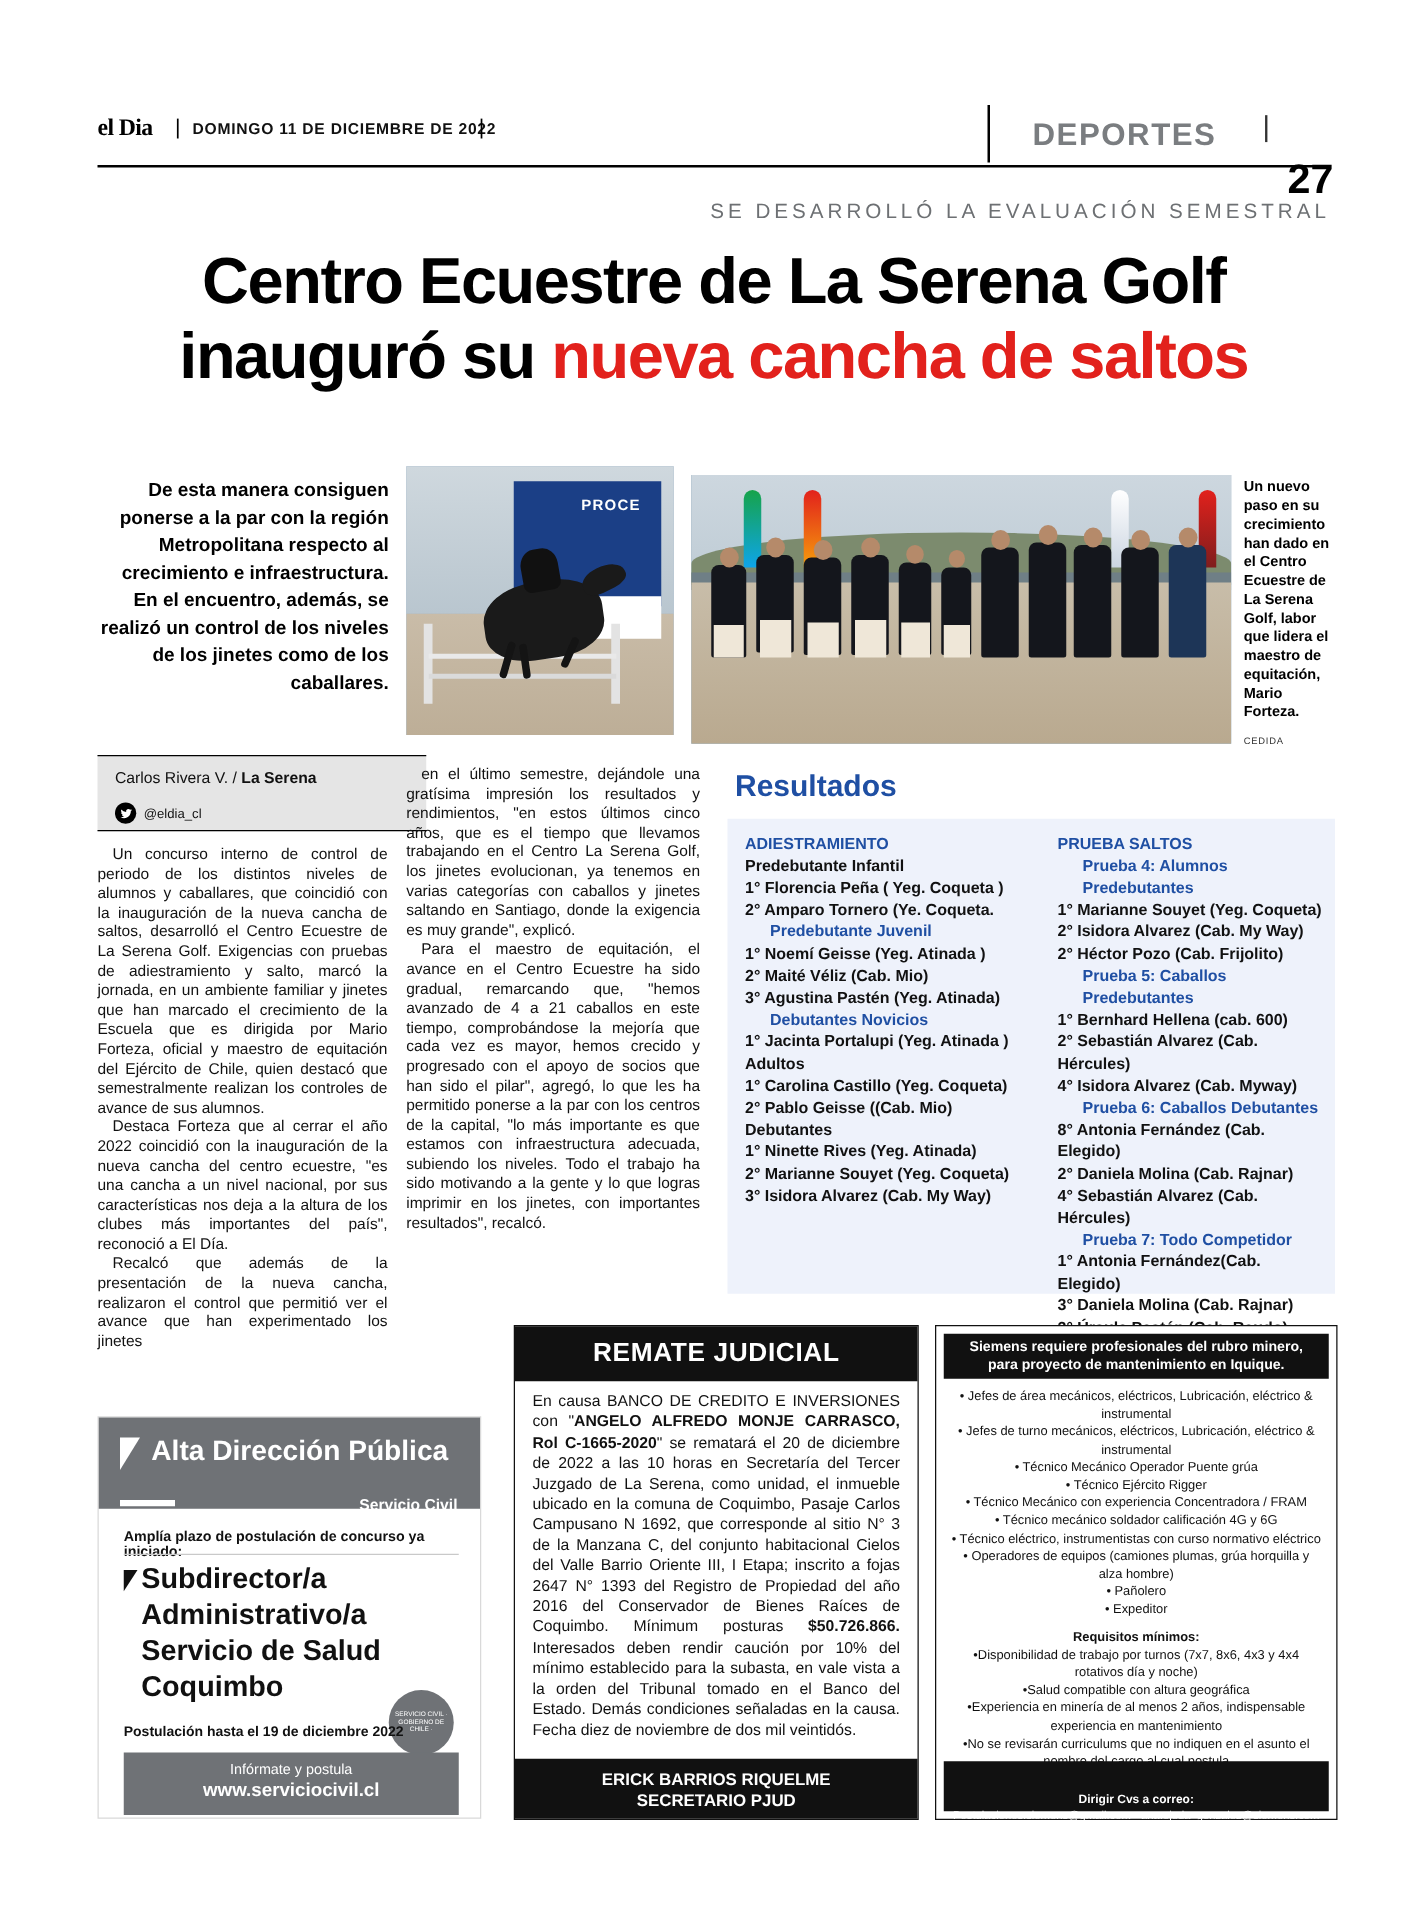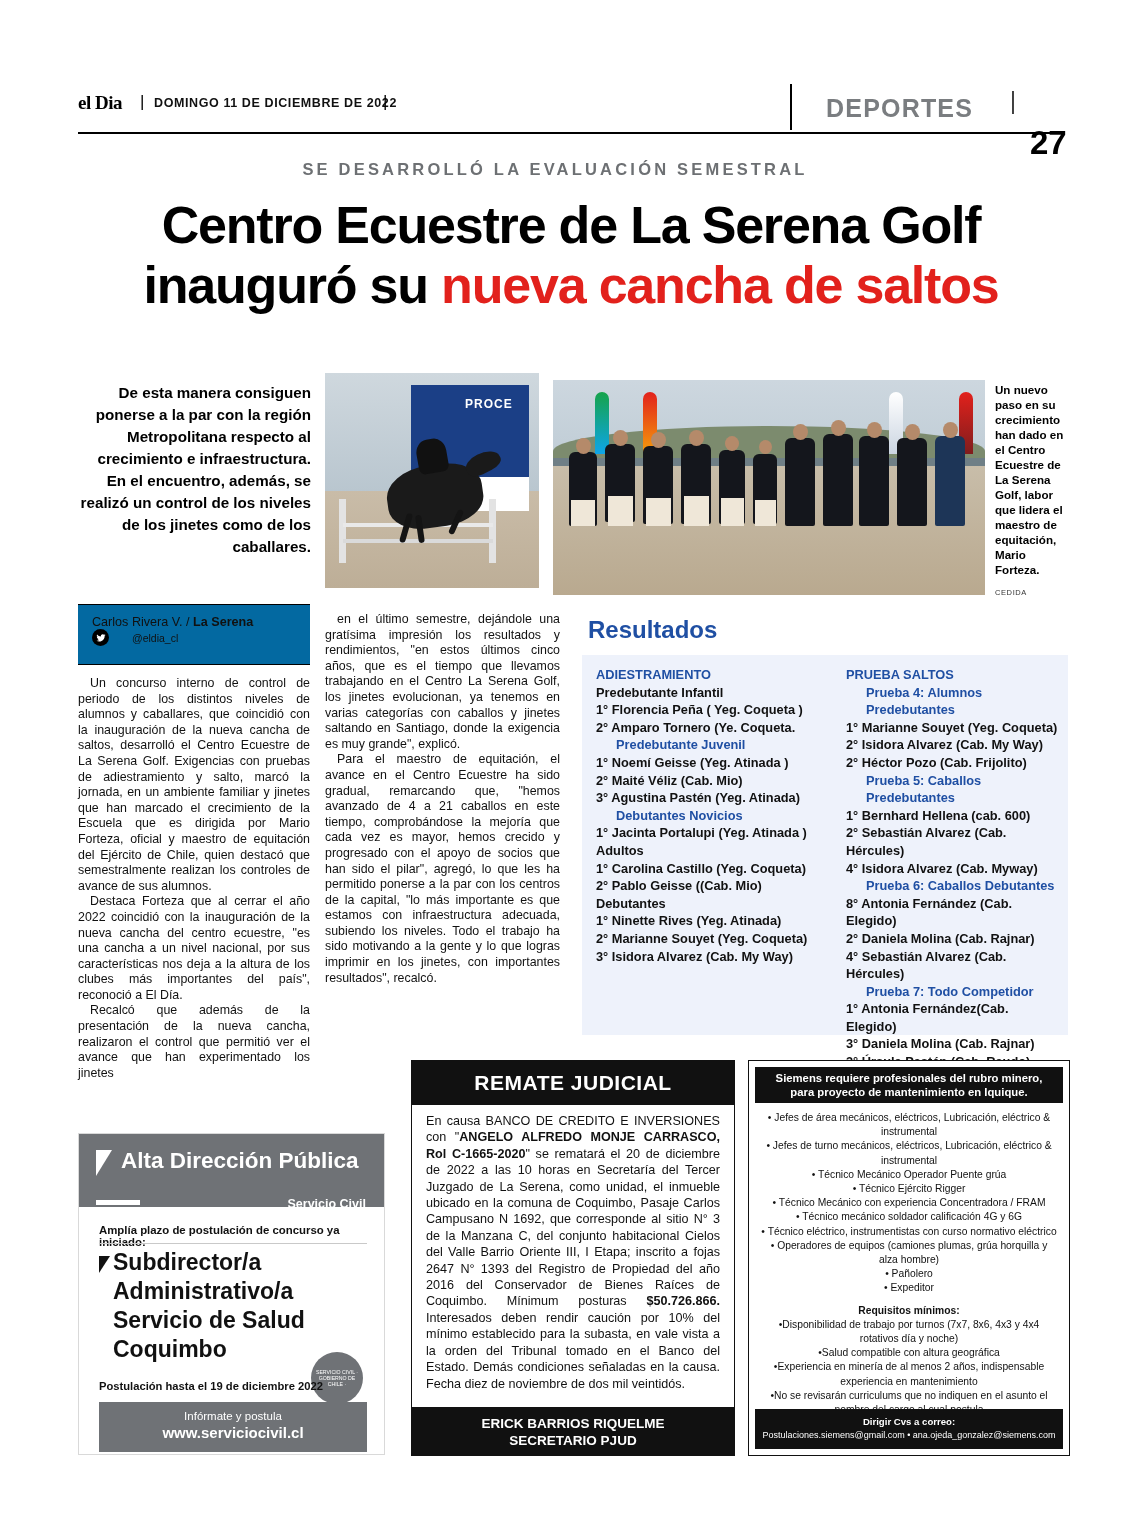--- a/index.html
+++ b/index.html
@@ -12,21 +12,21 @@
   .logo .el{color:#000;}
   .sep1{position:absolute;left:62px;top:4px;color:#000;font-size:17px;}
   .dateline{position:absolute;left:76px;top:8px;font-size:12.5px;letter-spacing:0.6px;font-weight:bold;color:#111;}
   .sep2{position:absolute;left:305px;top:4px;color:#000;font-size:17px;}
   .sectionbar{position:absolute;left:712px;top:-4px;width:274px;height:46px;border-left:2px solid #000;}
   .section{position:absolute;left:34px;top:10px;font-size:25px;font-weight:bold;color:#7a7d80;letter-spacing:1.2px;font-family:"Liberation Sans",sans-serif;}
   .pipe{position:absolute;left:218px;top:4px;font-size:23px;color:#333;}
   .pagenum{position:absolute;left:238px;top:0px;font-size:33px;font-weight:bold;color:#000;margin-top:40px;}
 
   
-  .kicker{position:absolute;left:62px;top:160px;width:986px;text-align:center;font-size:16.5px;letter-spacing:3.2px;color:#6d7073;font-weight:700;}
+  .kicker{position:absolute;left:78px;top:160px;width:986px;text-align:right;font-size:16.5px;letter-spacing:3.2px;color:#6d7073;font-weight:400;}
   .headline{position:absolute;left:78px;top:195px;width:986px;text-align:center;font-family:"Liberation Sans",sans-serif;font-weight:bold;font-size:52px;line-height:60px;letter-spacing:-1.2px;color:#000;}
   .headline .hl2{display:block;}
   .red{color:#e2211c;}
 
   
   .deck{position:absolute;left:78px;top:382px;width:233px;text-align:right;font-size:15.2px;line-height:22px;font-weight:bold;color:#000;}
 
   
   .photo1{position:absolute;left:325px;top:373px;width:214px;height:215px;background:#9fb4c6;overflow:hidden;}
   .photo2{position:absolute;left:553px;top:380px;width:432px;height:215px;background:#8fa8bb;overflow:hidden;}
@@ -53,24 +53,24 @@
   .p2sky{position:absolute;left:0;top:0;width:432px;height:78px;background:linear-gradient(#cdd7df,#c0cdd6);}
   .p2hill{position:absolute;left:0;top:46px;width:432px;height:42px;background:#7c8b6e;border-radius:50% 50% 0 0 / 60% 60% 0 0;}
   .p2ground{position:absolute;left:0;top:86px;width:432px;height:129px;background:linear-gradient(#c8bda9,#b9a98f);}
   .p2wall{position:absolute;left:0;top:78px;width:432px;height:14px;background:#6f7f86;}
   .flag{position:absolute;top:12px;width:14px;height:62px;border-radius:7px 7px 0 0;}
   .person{position:absolute;background:#14161c;border-radius:6px 6px 2px 2px;}
   .head{position:absolute;background:#b58a6a;border-radius:50%;}
   .wpant{position:absolute;background:#efe7d8;}
 
   
-  .bylinebox{position:absolute;left:78px;top:604px;width:232px;height:59px;background:#0369a1;border-top:1px solid #000;border-bottom:1px solid #000;}
+  .bylinebox{position:absolute;left:78px;top:604px;width:263px;height:59px;background:#e5e5e5;border-top:1px solid #000;border-bottom:1px solid #000;}
   .byline{position:absolute;left:14px;top:10px;font-size:12.6px;color:#111;}
   .byline b{font-weight:bold;}
-  .twitter-row{position:absolute;left:14px;top:24px;display:flex;align-items:center;gap:23px;}
+  .twitter-row{position:absolute;left:14px;top:37px;display:flex;align-items:center;gap:6px;}
   .tw-circle{width:17px;height:17px;border-radius:50%;background:#000;display:flex;align-items:center;justify-content:center;}
   .tw-circle svg{width:10px;height:10px;fill:#fff;}
   .handle{font-size:10.5px;color:#111;}
 
   
   .col{position:absolute;font-size:12.4px;line-height:15.6px;text-align:justify;color:#111;font-family:"Liberation Sans",sans-serif;}
   .col p{margin:0 0 0 0;text-indent:12px;}
   #col1{left:78px;top:676px;width:232px;}
   #col2{left:325px;top:612px;width:235px;}
 
@@ -104,21 +104,21 @@
   .remate{position:absolute;left:411px;top:1060px;width:322px;height:394px;background:#fff;border:1px solid #111;}
   .remate-hd{position:absolute;left:0;top:0;width:322px;height:44px;background:#111;color:#fff;display:flex;align-items:center;justify-content:center;font-size:21px;font-weight:bold;letter-spacing:0.5px;}
   .remate-body{position:absolute;left:14px;top:52px;width:294px;font-size:12.6px;line-height:16.4px;text-align:justify;color:#111;}
   .remate-ft{position:absolute;left:0;bottom:0;width:322px;height:48px;background:#111;color:#fff;text-align:center;font-weight:bold;font-size:13.5px;line-height:17px;padding-top:8px;box-sizing:border-box;}
 
   
   .siemens{position:absolute;left:748px;top:1060px;width:320px;height:394px;background:#fff;border:1px solid #111;}
   .sm-hd{position:absolute;left:6px;top:6px;width:308px;height:36px;background:#111;color:#fff;display:flex;align-items:center;justify-content:center;text-align:center;font-size:11.3px;font-weight:bold;line-height:14px;padding:0 8px;box-sizing:border-box;}
   .sm-body{position:absolute;left:12px;top:50px;width:296px;font-size:10.3px;line-height:14.2px;text-align:center;color:#111;}
   .sm-req{font-weight:bold;margin-top:8px;}
-  .sm-ft{position:absolute;left:6px;bottom:6px;width:308px;height:40px;background:#111;color:#fff;text-align:center;font-size:9px;line-height:13px;padding-top:6px;box-sizing:border-box;}
+  .sm-ft{position:absolute;left:6px;bottom:6px;width:308px;height:40px;background:#111;color:#fff;text-align:center;font-size:9px;line-height:13px;padding-top:24px;box-sizing:border-box;}
   .sm-ft b{font-size:9.6px;}
 </style>
 </head>
 <body>
 
 <div class="page">
 
   <div class="masthead">
     <div class="logo"><span class="el">el Dia</span></div>
     <div class="sep1">|</div>

